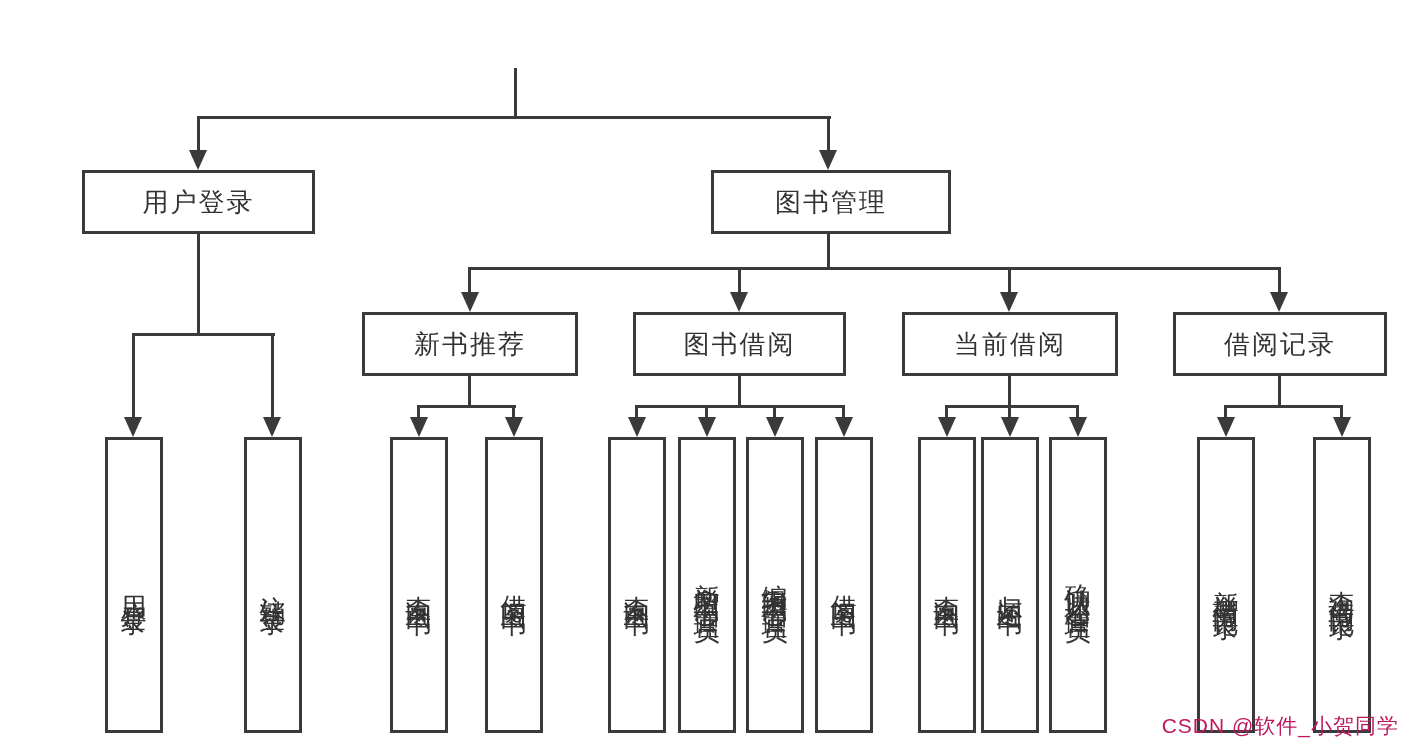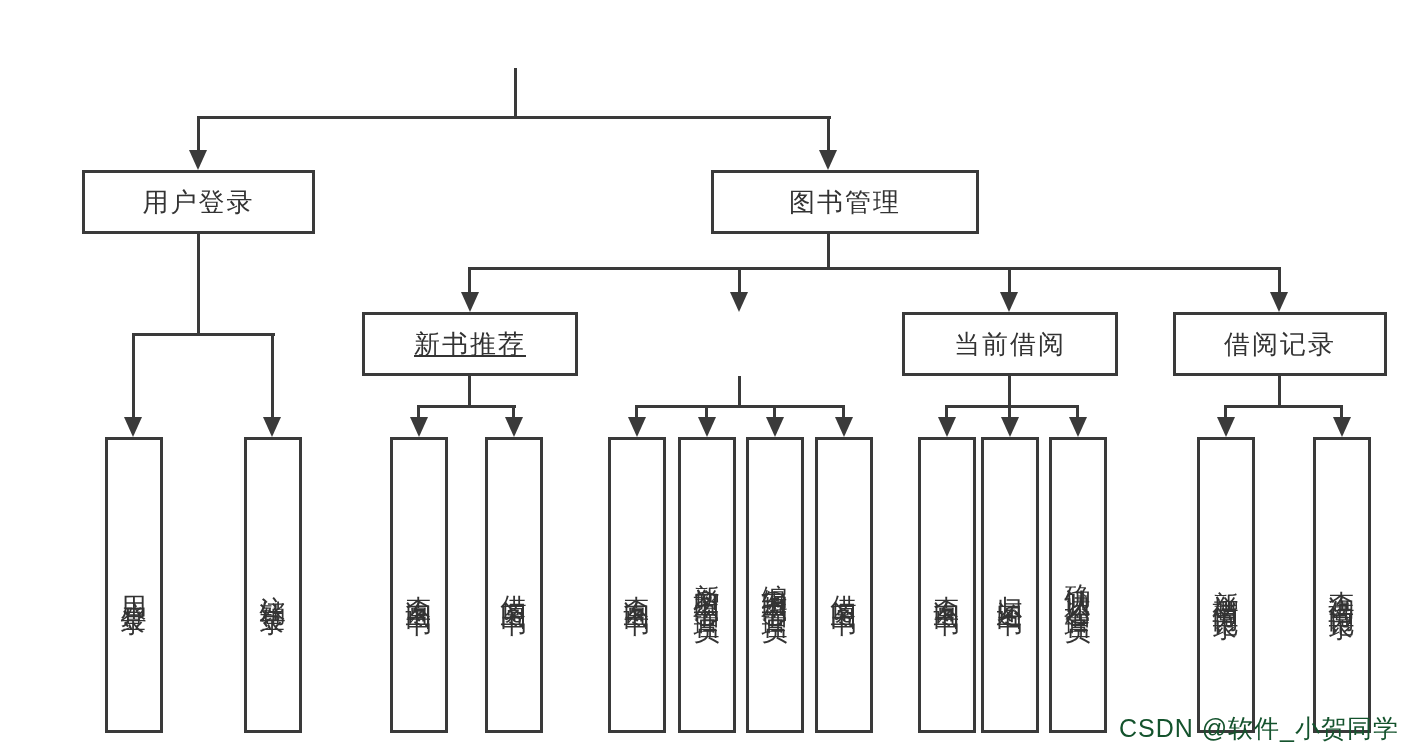--- a/index.html
+++ b/index.html
@@ -39,37 +39,38 @@
     position: absolute;
     width: 0; height: 0;
     border-left: 9px solid transparent;
     border-right: 9px solid transparent;
     border-top: 20px solid #3a3a3a;
   }
   .watermark {
     position: absolute;
     right: 6px;
     top: 712px;
-    font-size: 25px;
+    font-size: 21px;
     letter-spacing: 1px;
-    color: #14532d;
+    color: #be185d;
     z-index: 10;
     white-space: nowrap;
   }
 </style>
 </head>
 <body>
 
 <div class="canvas">
 
 
   <div class="node" style="left:82px;top:170px;width:233px;height:64px;">用户登录</div>
-  <div class="node" style="left:711px;top:170px;width:268px;height:64px;">图书管理</div>
+  <div class="node" style="left:711px;top:170px;width:240px;height:64px;">图书管理</div>
 
-  <div class="node" style="left:362px;top:312px;width:216px;height:64px;text-decoration:underline;">新书推荐</div>
+  <div class="node" style="left:362px;top:312px;width:216px;height:64px;">新书推荐</div>
+  <div class="node" style="left:633px;top:312px;width:213px;height:64px;">图书借阅</div>
   <div class="node" style="left:1173px;top:312px;width:214px;height:64px;">借阅记录</div>
   <div class="node" style="left:902px;top:312px;width:216px;height:64px;">当前借阅</div>
 
   <div class="node leaf" style="left:105px;top:437px;width:58px;height:296px;">用户登录</div>
   <div class="node leaf" style="left:244px;top:437px;width:58px;height:296px;">注销登录</div>
 
   <div class="node leaf" style="left:390px;top:437px;width:58px;height:296px;">查询图书</div>
   <div class="node leaf" style="left:485px;top:437px;width:58px;height:296px;">借阅图书</div>
 
   <div class="node leaf" style="left:608px;top:437px;width:58px;height:296px;">查询图书</div>

